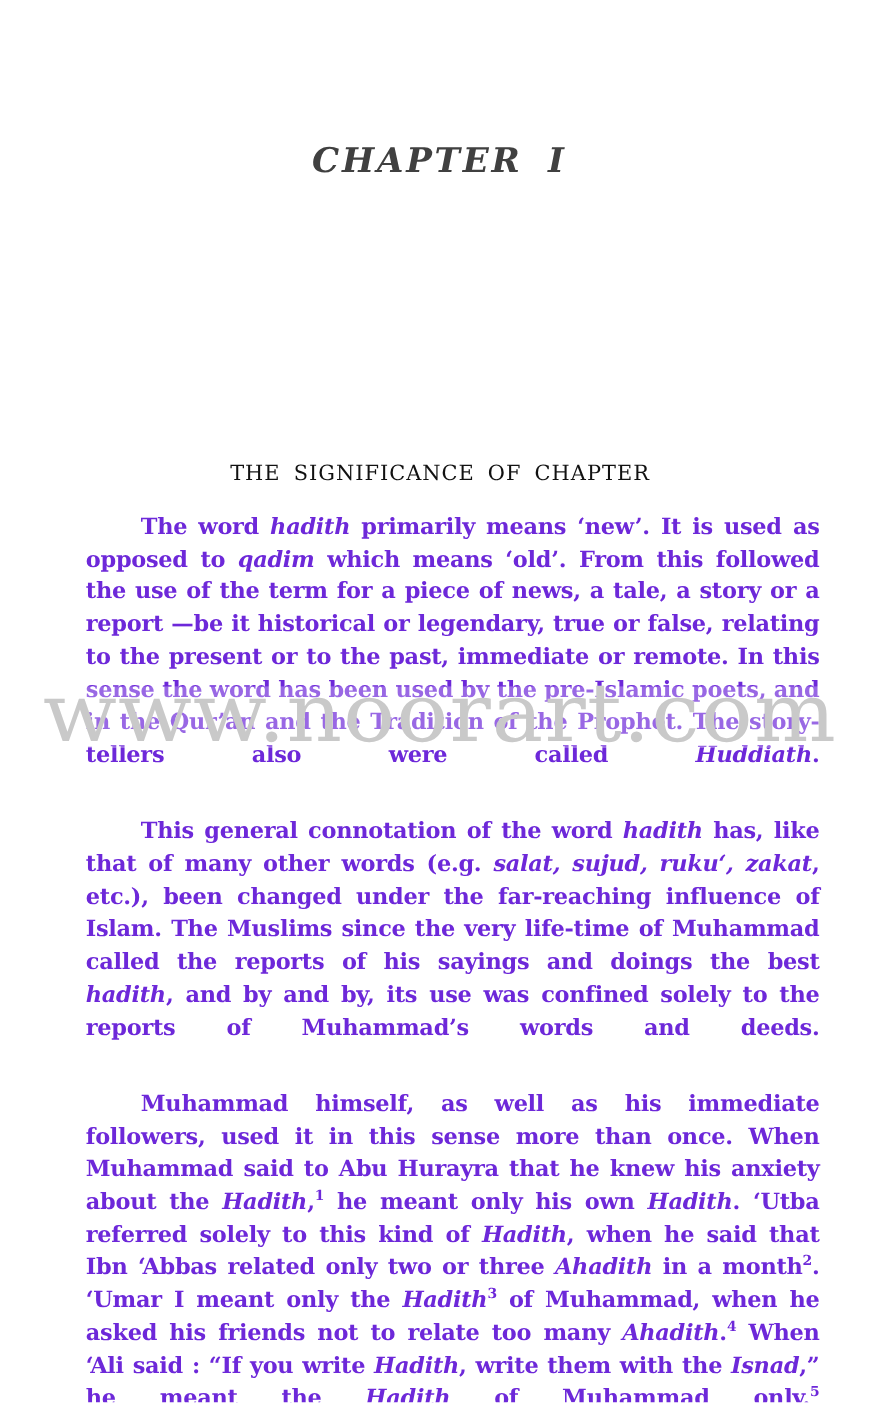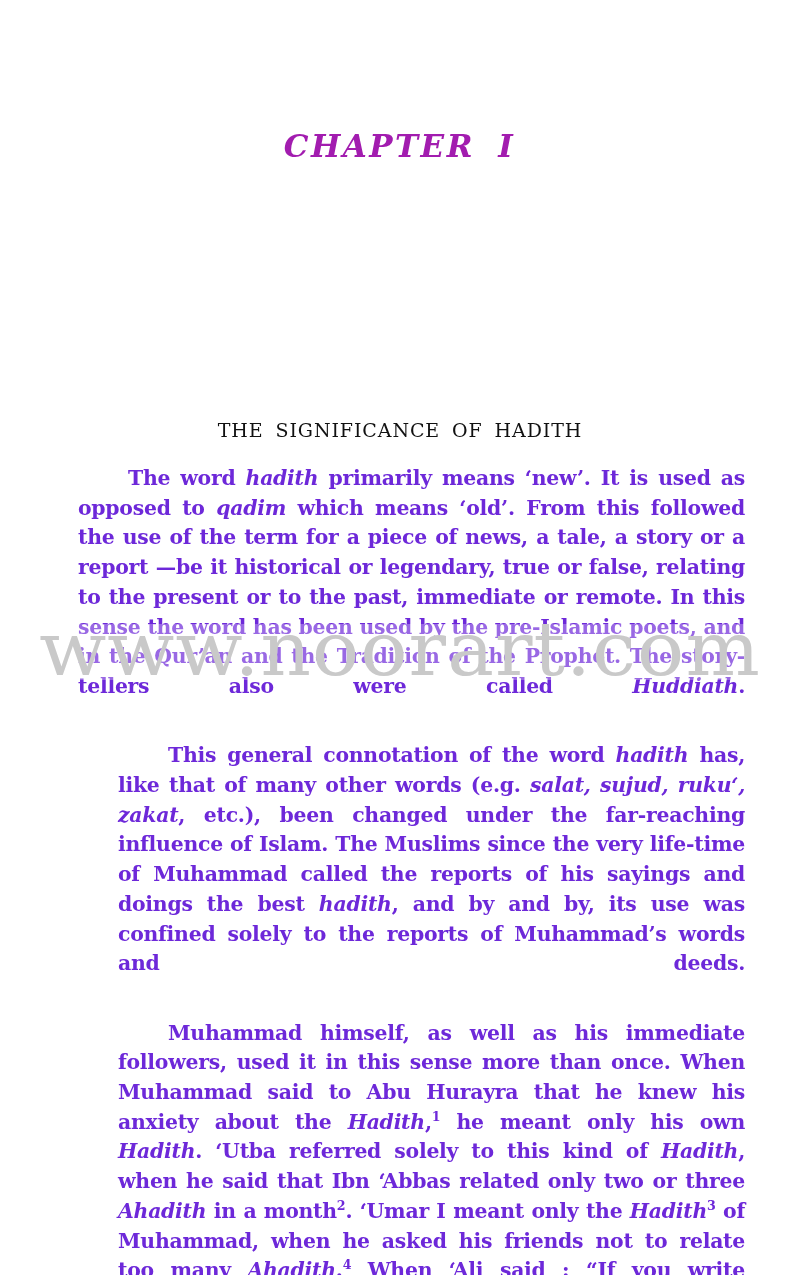--- a/index.html
+++ b/index.html
@@ -21,21 +21,21 @@
     position: absolute;
     top: 128px;
     left: 0;
     width: 799px;
     text-align: center;
     font-family: "DejaVu Serif", serif;
     font-weight: 700;
     font-style: italic;
     font-size: 31px;
     letter-spacing: 2.5px;
-    color: #a21caf;
+    color: #404040;
     word-spacing: 10px;
   }
 
   
   .title-block {
     position: absolute;
     top: 283px;
     left: 0;
     width: 800px;
     text-align: center;
@@ -91,21 +91,20 @@
     font-family: "DejaVu Serif", serif;
     font-weight: 700;
     font-size: 20.4px;
     line-height: 29.7px;
     color: #6d28d9;
     text-indent: 50px;
     letter-spacing: -0.25px;
   }
   .para + .para {
     margin-top: 10px;
-    margin-left: 40px;
   }
   .para i {
     font-style: italic;
   }
   .para sup {
     font-size: 0.62em;
     line-height: 0;
     vertical-align: super;
     font-style: normal;
     font-weight: 700;
@@ -150,21 +149,21 @@
   }
 </style>
 </head>
 <body>
 
 <div class="page">
 
   <div class="chapter-label">CHAPTER  I</div>
 
 
-  <div class="section-heading">THE SIGNIFICANCE OF HADITH</div>
+  <div class="section-heading">THE SIGNIFICANCE OF CHAPTER</div>
 
   <div class="body-column">
     <p class="para">The word <i>hadith</i> primarily means ‘new’. It is used as opposed to <i>qadim</i> which means ‘old’. From this followed the use of the term for a piece of news, a tale, a story or a report —be it historical or legendary, true or false, relating to the present or to the past, immediate or remote. In this sense the word has been used by the pre-Islamic poets, and in the Qur’an and the Tradition of the Prophet. The story-tellers also were called <i>Huddiath</i>.</p>
     <p class="para">This general connotation of the word <i>hadith</i> has, like that of many other words (e.g. <i>salat, sujud, ruku‘, zakat</i>, etc.), been changed under the far-reaching influence of Islam. The Muslims since the very life-time of Muhammad called the reports of his sayings and doings the best <i>hadith</i>, and by and by, its use was confined solely to the reports of Muhammad’s words and deeds.</p>
     <p class="para">Muhammad himself, as well as his immediate followers, used it in this sense more than once. When Muhammad said to Abu Hurayra that he knew his anxiety about the <i>Hadith</i>,<sup>1</sup> he meant only his own <i>Hadith</i>. ‘Utba referred solely to this kind of <i>Hadith</i>, when he said that Ibn ‘Abbas related only two or three <i>Ahadith</i> in a month<sup>2</sup>. ‘Umar I meant only the <i>Hadith</i><sup>3</sup> of Muhammad, when he asked his friends not to relate too many <i>Ahadith</i>.<sup>4</sup> When ‘Ali said : “If you write <i>Hadith</i>, write them with the <i>Isnad</i>,” he meant the <i>Hadith</i> of Muhammad only.<sup>5</sup></p>
   </div>
 
   <div class="watermark-veil"></div>
 
   <div class="watermark">

